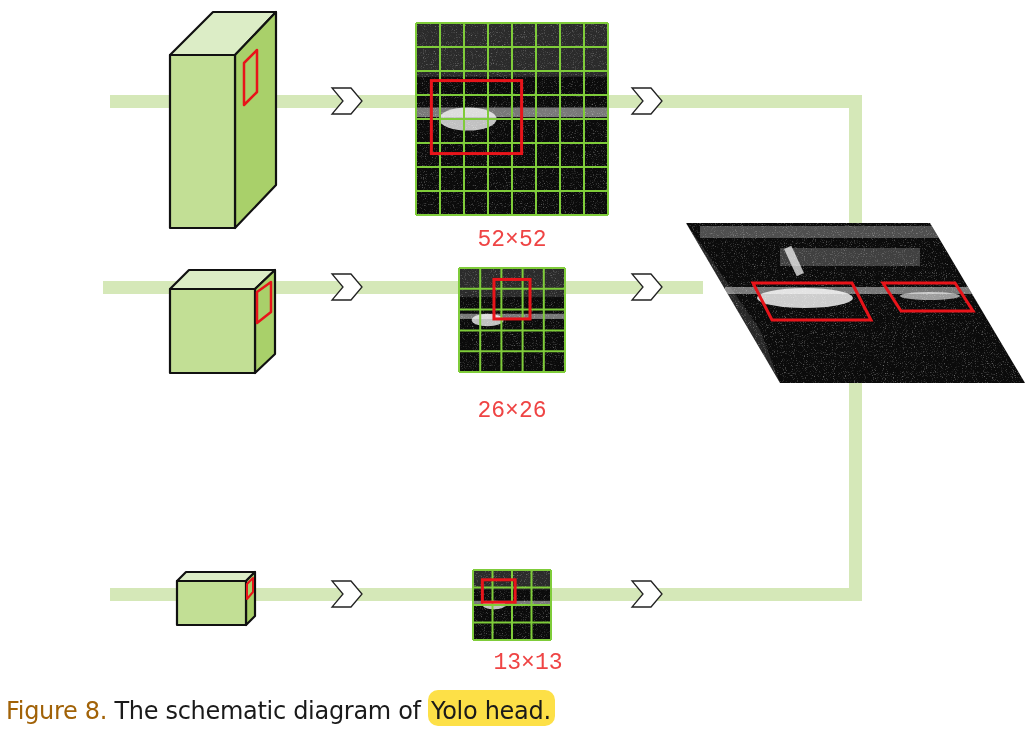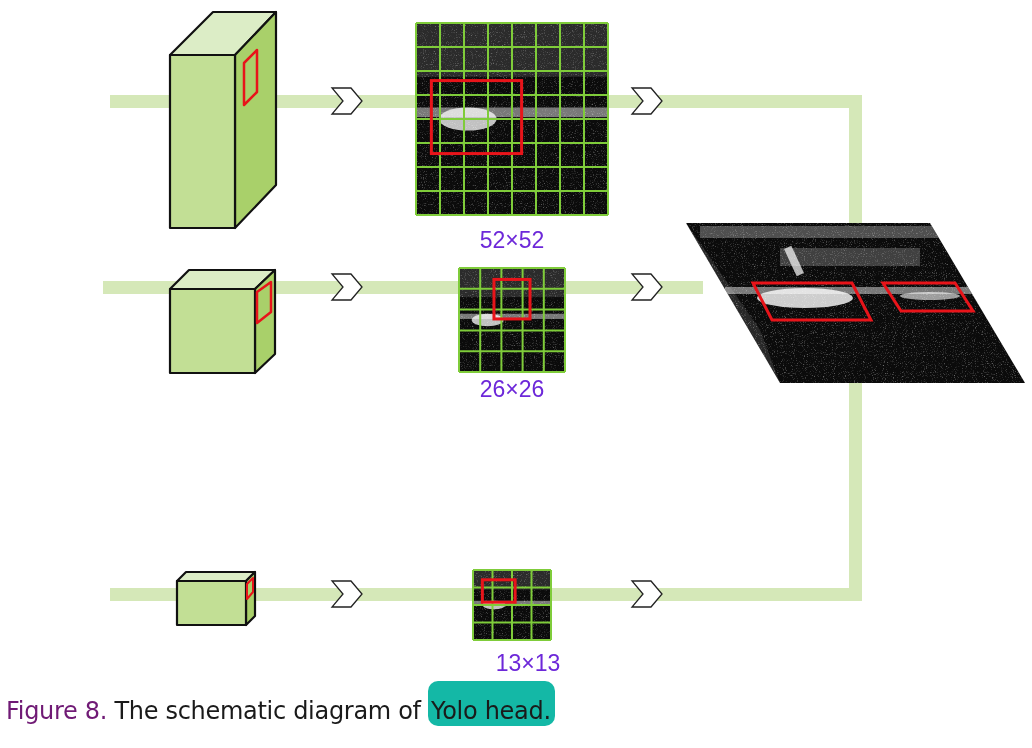--- a/index.html
+++ b/index.html
@@ -1,21 +1,21 @@
 <!DOCTYPE html>
 <html><head>
 <meta charset="utf-8">
 <style>
   html, body { margin:0; padding:0; background:#ffffff; }
   body { width:1032px; height:748px; position:relative; overflow:hidden; font-family:"Liberation Sans", sans-serif; }
   #diagram { position:absolute; left:0; top:0; }
-  .grid-label { position:absolute; font-family:Liberation Sans, sans-serif; font-size:23px; color:#6d28d9; white-space:nowrap; transform:translateX(-50%); }
+  .grid-label { position:absolute; font-family:Liberation Mono, monospace; font-size:23px; color:#ef4444; white-space:nowrap; transform:translateX(-50%); }
   #caption { position:absolute; left:6px; top:697px; font-family:"DejaVu Sans","Liberation Sans", sans-serif; font-size:24px; color:#1a1a1a; white-space:nowrap; letter-spacing:-0.3px; }
-  #caption .fig { color:#701a75; }
-  #caption .hl { background:#14b8a6; border-radius:10px; padding:16px 4px 1px 3px; }
+  #caption .fig { color:#a16207; }
+  #caption .hl { background:#fde047; border-radius:10px; padding:7px 4px 1px 3px; }
 </style>
 </head>
 <body>
 
 <svg id="diagram" width="1032" height="690" viewBox="0 0 1032 690">
   <defs>
     <filter id="sarNoise" x="0" y="0" width="100%" height="100%">
       <feTurbulence type="fractalNoise" baseFrequency="0.9" numOctaves="2" seed="7" result="n"></feTurbulence>
       <feColorMatrix type="matrix" values="0 0 0 0 1  0 0 0 0 1  0 0 0 0 1  0 0 0 2.2 -1.25" in="n" result="speck"></feColorMatrix>
       <feComposite in="speck" in2="SourceGraphic" operator="in"></feComposite>
@@ -138,18 +138,18 @@
       <ellipse cx="805" cy="298" rx="48" ry="10" fill="#ffffff" opacity="0.8"></ellipse>
       <ellipse cx="930" cy="296" rx="30" ry="4" fill="#ffffff" opacity="0.6"></ellipse>
       <polygon points="686,223 760,330 780,383 700,383" fill="#ffffff" opacity="0.12"></polygon>
     </g>
     <polygon points="753,283 852,283 871,320 772,320" fill="none" stroke="#e8141a" stroke-width="3"></polygon>
     <polygon points="883,283 955,283 973,311 901,311" fill="none" stroke="#e8141a" stroke-width="3"></polygon>
   </g>
 </svg>
 
 <div class="grid-label" style="left:512px; top:227px;">52×52</div>
-<div class="grid-label" style="left:512px; top:376px;">26×26</div>
+<div class="grid-label" style="left:512px; top:398px;">26×26</div>
 <div class="grid-label" style="left:528px; top:650px;">13×13</div>
 
 <div id="caption">
   <span class="fig">Figure 8.</span><span> The schematic diagram of </span><span class="hl">Yolo head.</span>
 </div>
 
 </body></html>

